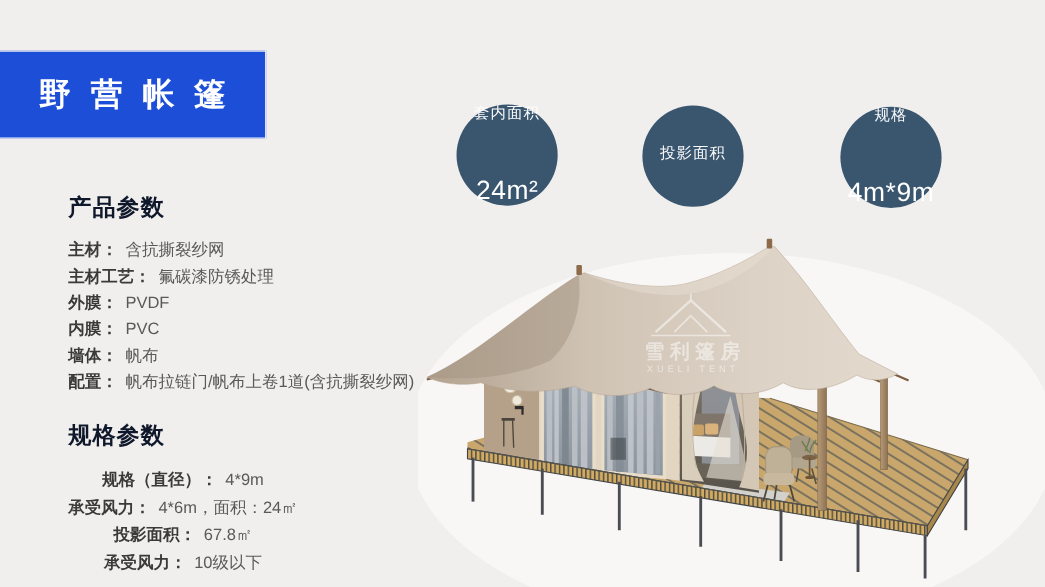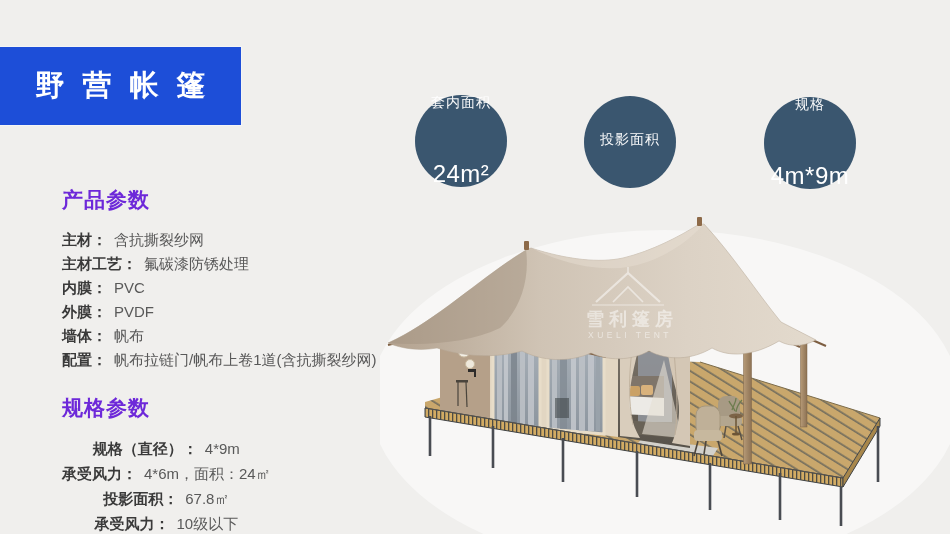--- a/index.html
+++ b/index.html
@@ -28,21 +28,21 @@
   .stat-label{font-size:14px;letter-spacing:1px;margin-bottom:4px;opacity:.96;}
   .stat-value{font-size:24px;font-weight:500;letter-spacing:.5px;}
   #stat-0{left:415px;top:95px;}
   #stat-1{left:584px;top:96px;}
   #stat-2{left:764px;top:97px;}
   
   .section{position:absolute;left:62px;}
   #section-0{top:174px;}
   #section-1{top:382px;}
   .section-heading{
-    font-size:21px;font-weight:700;color:#6d28d9;margin:12px 0 14px 0;letter-spacing:1px;
+    font-size:21px;font-weight:700;color:#0f172a;margin:0 0 14px 0;letter-spacing:1px;
   }
   .spec-row{font-size:15px;line-height:24px;color:#595959;white-space:nowrap;}
   #section-1 .spec-row{line-height:25px;text-align:center;}
   .spec-row .lbl{font-weight:700;color:#3a3a3a;margin-right:7px;}
   
   .render{position:absolute;left:380px;top:210px;width:570px;height:324px;}
   .wm-cn{font-size:18px;font-weight:700;letter-spacing:5px;}
   .wm-en{font-size:8.5px;letter-spacing:3.5px;}
 </style>
 </head>
@@ -66,24 +66,24 @@
 
 <div class="section" id="section-0">
   <h2 class="section-heading">产品参数</h2>
   <div class="spec-row">
     <span class="lbl">主材：</span><span class="val">含抗撕裂纱网</span>
   </div>
   <div class="spec-row">
     <span class="lbl">主材工艺：</span><span class="val">氟碳漆防锈处理</span>
   </div>
   <div class="spec-row">
+    <span class="lbl">外膜：</span><span class="val">PVDF</span>
+  </div>
+  <div class="spec-row">
     <span class="lbl">内膜：</span><span class="val">PVC</span>
-  </div>
-  <div class="spec-row">
-    <span class="lbl">外膜：</span><span class="val">PVDF</span>
   </div>
   <div class="spec-row">
     <span class="lbl">墙体：</span><span class="val">帆布</span>
   </div>
   <div class="spec-row">
     <span class="lbl">配置：</span><span class="val">帆布拉链门/帆布上卷1道(含抗撕裂纱网)</span>
   </div>
 </div>
 
 <div class="section" id="section-1">

